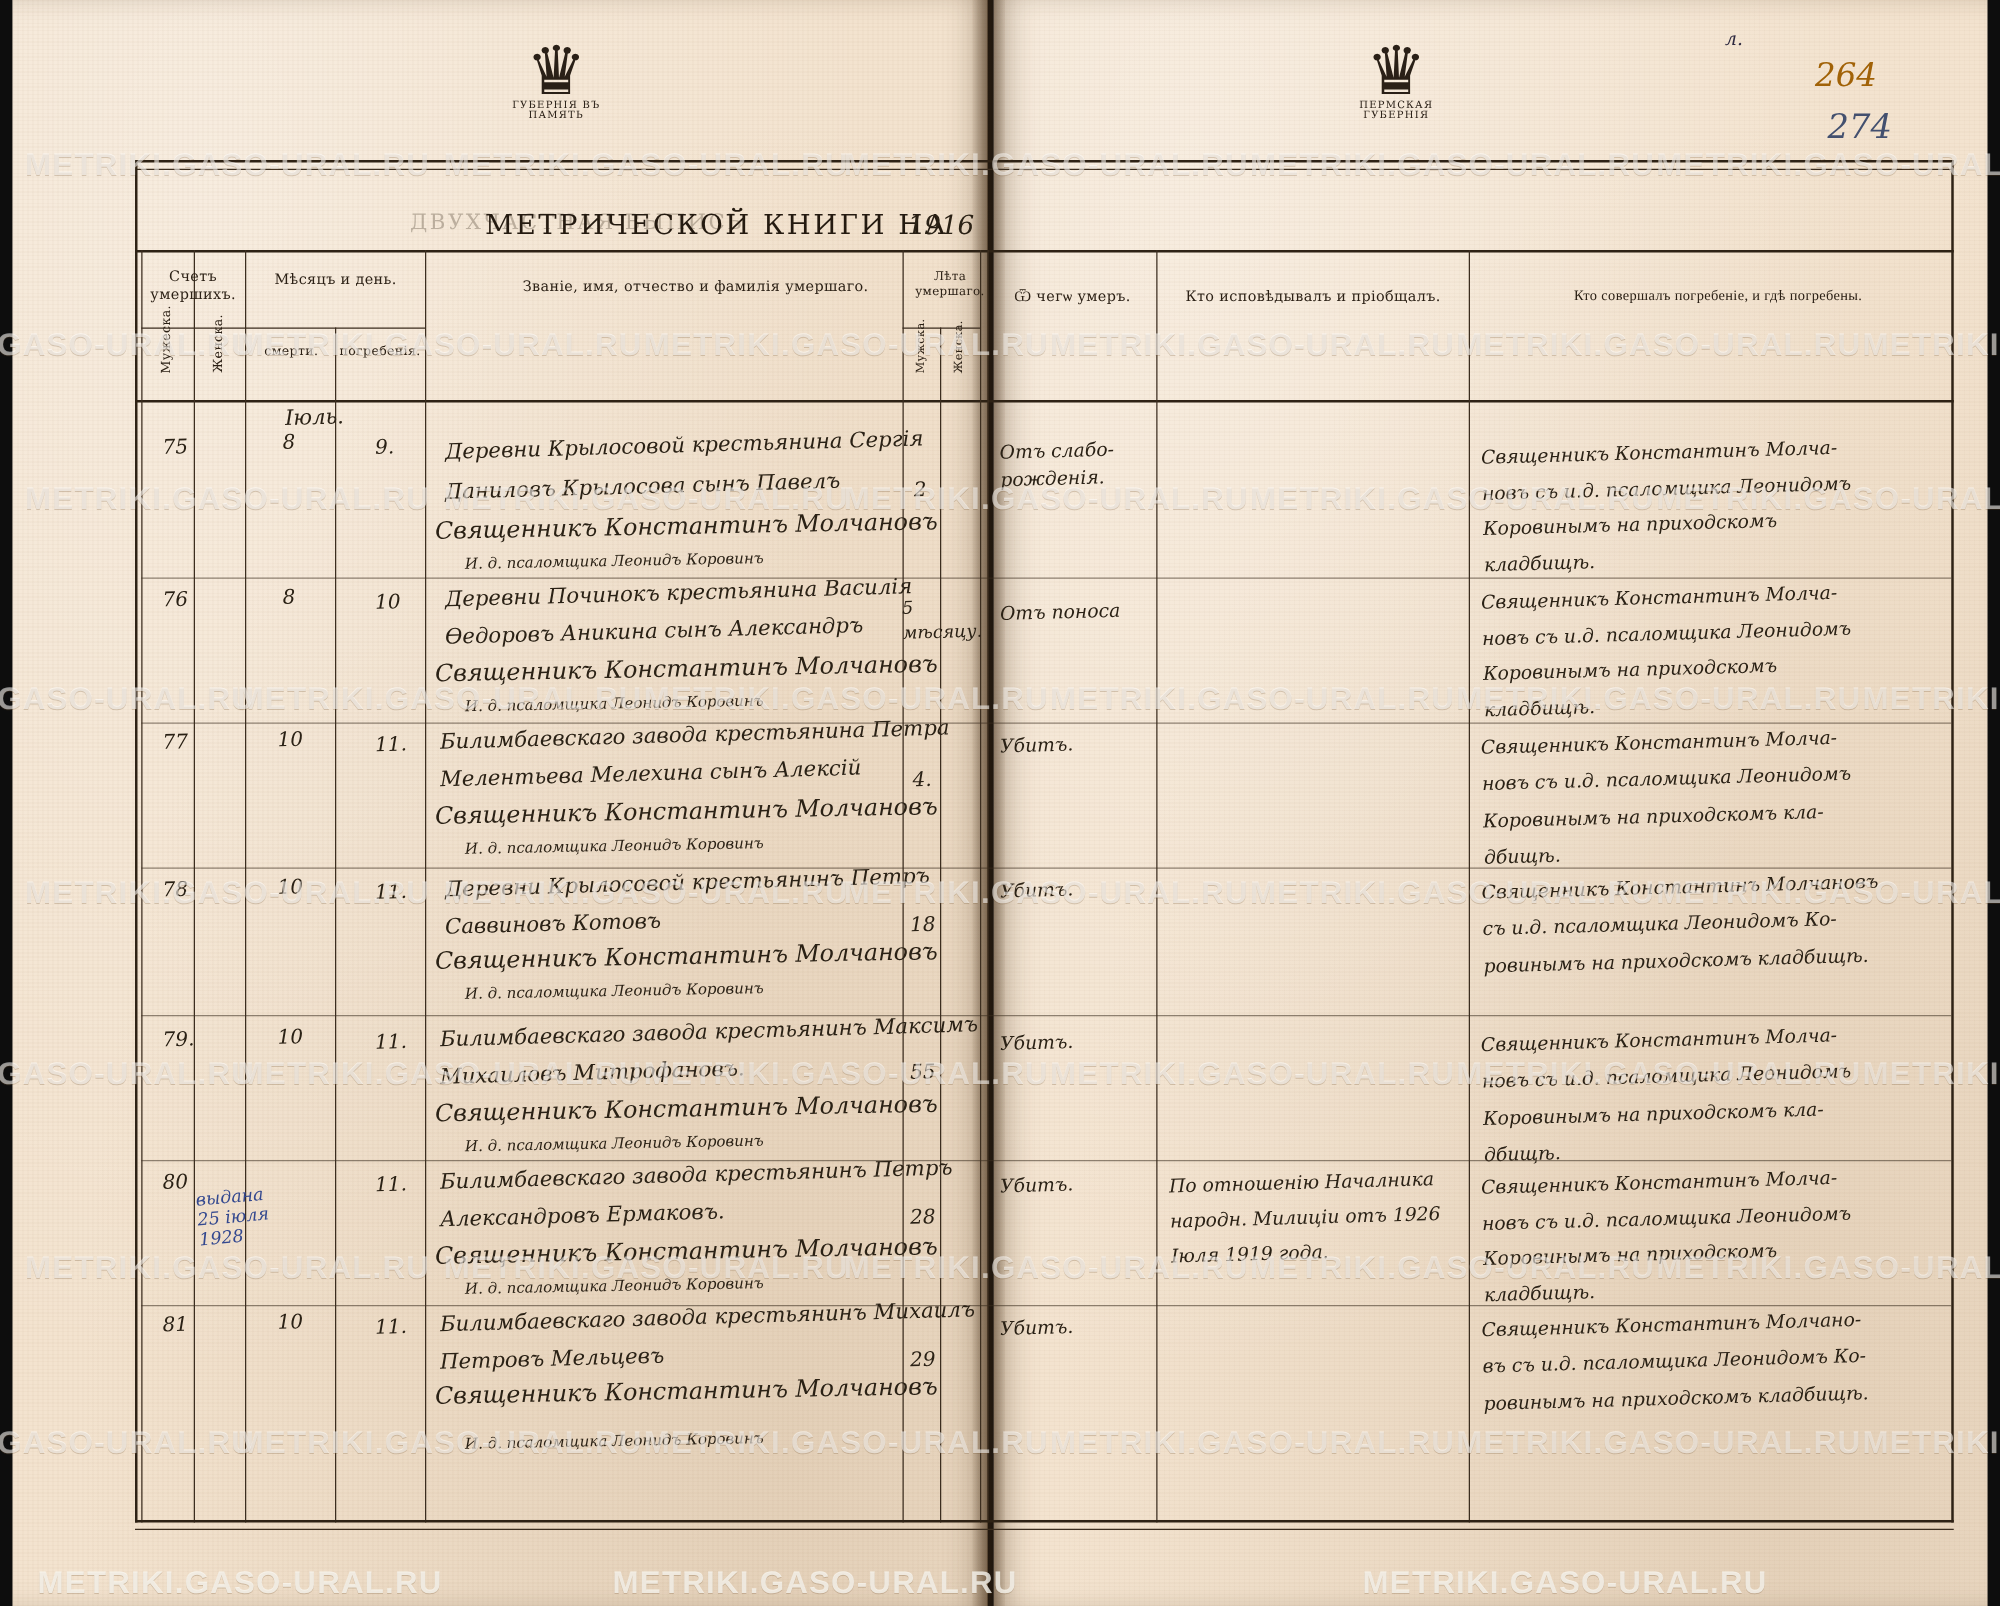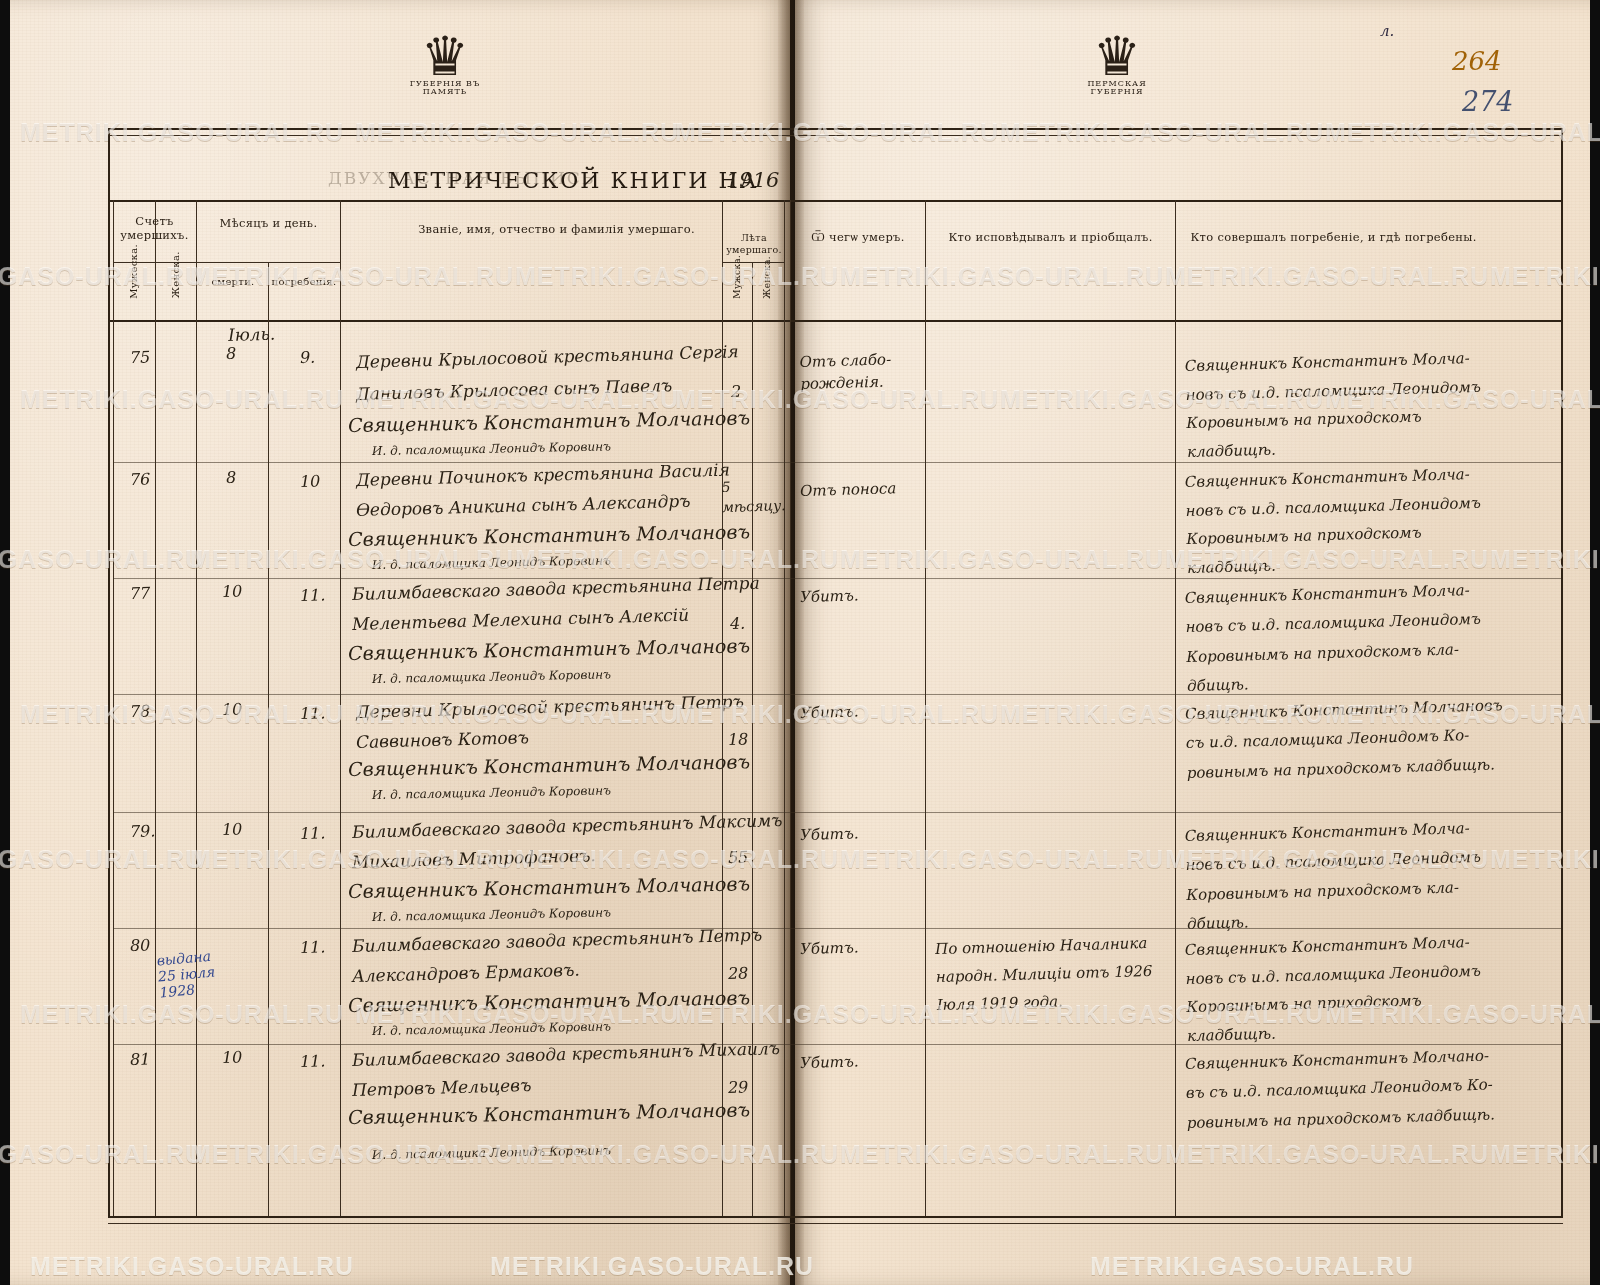--- a/index.html
+++ b/index.html
@@ -206,27 +206,27 @@
     <div class="colhead" style="left:114px; top:214px; width:81px;">Счетъ умершихъ.</div>
     <div class="colhead small" style="left:114px; top:272px; width:41px; transform:rotate(-90deg); transform-origin:center;">Мужеска.</div>
     <div class="colhead small" style="left:156px; top:272px; width:40px; transform:rotate(-90deg); transform-origin:center;">Женска.</div>
 
     <div class="colhead" style="left:198px; top:216px; width:141px;">Мѣсяцъ и день.</div>
     <div class="colhead small" style="left:198px; top:276px; width:70px;">смерти.</div>
     <div class="colhead small" style="left:269px; top:276px; width:70px;">погребенія.</div>
 
     <div class="colhead" style="left:342px; top:222px; width:429px;">Званіе, имя, отчество и фамилія умершаго.</div>
 
-    <div class="colhead" style="left:724px; top:232px; width:60px; font-size:9.5px;text-align:center;">Лѣта умершаго.</div>
+    <div class="colhead" style="left:724px; top:216px; width:72px; font-size:9.5px;text-align:center;">Лѣта умершаго.</div>
     <div class="colhead small" style="left:723px; top:278px; width:30px; font-size:9px; transform:rotate(-90deg); transform-origin:center;">Мужска.</div>
     <div class="colhead small" style="left:753px; top:278px; width:30px; font-size:9px; transform:rotate(-90deg); transform-origin:center;">Женска.</div>
 
     <div class="colhead" style="left:792px; top:230px; width:132px;">Ѿ чегѡ умеръ.</div>
     <div class="colhead" style="left:927px; top:230px; width:247px;">Кто исповѣдывалъ и пріобщалъ.</div>
-    <div class="colhead" style="left:1177px; top:230px; width:313px;">Кто совершалъ погребеніе, и гдѣ погребены.</div>
+    <div class="colhead" style="left:1218px; top:230px; width:313px;font-family:Liberation Serif, serif;">Кто совершалъ погребеніе, и гдѣ погребены.</div>
 
     <div class="hand m slant" style="left:228px; top:325px;">Іюль.</div>
 
     <div>
       <div class="hand num slant" style="left:130px; top:348px;">75</div>
       <div class="hand num slant" style="left:226px; top:344px;">8</div>
       <div class="hand num slant" style="left:300px; top:348px;">9.</div>
       <div class="hand m slant" style="left:356px; top:352px;">Деревни Крылосовой крестьянина Сергія</div>
       <div class="hand m slant" style="left:356px; top:384px;">Даниловъ Крылосова сынъ Павелъ</div>
       <div class="hand l slant2" style="left:348px; top:414px;">Священникъ Константинъ Молчановъ</div>

